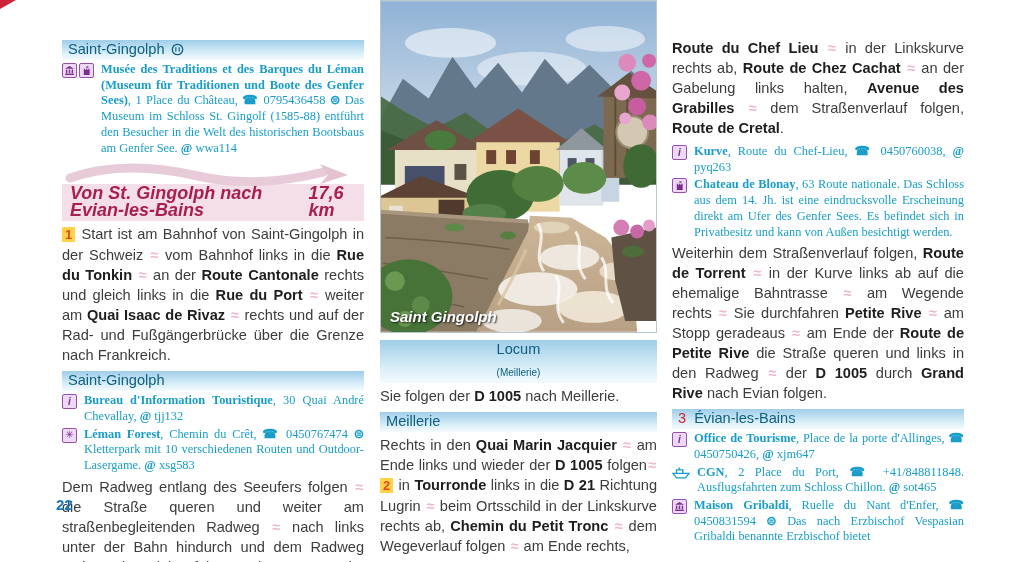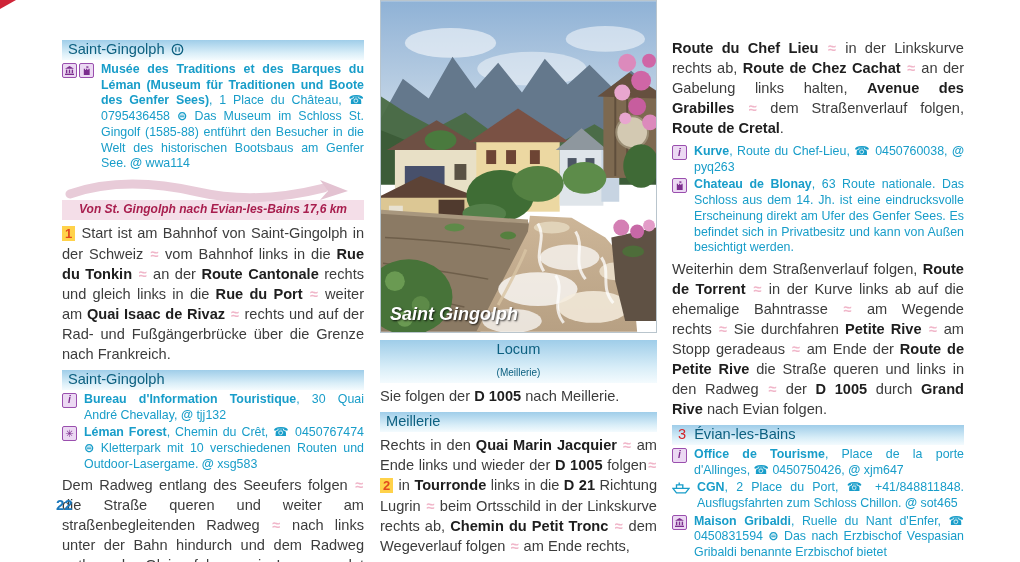--- a/index.html
+++ b/index.html
@@ -10,48 +10,48 @@
   .col-mid{left:380px;top:0;width:277px;}
   .col-right{left:672px;top:38px;width:292px;}
 
   .hbar{display:flex;align-items:center;gap:6px;
         background:linear-gradient(180deg,#9fcde9 0%,#d9eef8 65%,#f4fbfe 100%);
         color:#0d6080;font-weight:normal;font-size:14.6px;padding:1px 6px 2px;line-height:17px;}
   .hbar .suffix{font-size:10px;}
   .hbar .rnum{color:#d4242a;margin-right:2px;}
 
   .rheader{background:#f4dee8;color:#a81e4e;font-style:italic;font-weight:bold;
-           font-size:12px;display:flex;justify-content:space-between;
-           padding:1px 17px 2px;line-height:17px;}
+           font-size:18px;display:flex;justify-content:space-between;
+           padding:1px 8px 2px;line-height:17px;}
 
   .body-p{margin:3px 0 6px;text-align:justify;font-size:14.6px;line-height:20px;color:#3c3c3c;}
   .body-p .seg-b{font-weight:bold;color:#1e1e1e;}
   .seg-w{color:#f0b6c9;font-weight:bold;margin:0 1px;}
   .seg-m{background:#ffd24a;color:#e2491d;font-weight:bold;padding:0 3px;margin-right:1px;font-size:13px;}
 
   .entry{display:flex;gap:7px;margin:2px 0;color:#189dc9;font-size:12.4px;line-height:15.7px;text-align:justify;}
-  .entry .etext{flex:1;}
+  .entry .etext{flex:1;font-family:Liberation Serif, serif;}
   .entry .seg-b{font-weight:bold;}
   .seg-sym{font-weight:bold;}
 
   .ic-col{display:flex;gap:2px;padding-top:1px;flex:0 0 auto;}
   .sq{width:13px;height:13px;border:1px solid #9a4fae;background:#ecd9f3;border-radius:2px;
       display:inline-flex;align-items:center;justify-content:center;
       color:#7c2d8e;font-weight:bold;font-size:10px;line-height:10px;}
   .sq svg{display:block;}
   .boat-ic{width:18px;height:13px;flex:0 0 auto;margin-top:1px;}
 
   .town-ico{width:13px;height:13px;}
 
   .wave-deco{display:block;width:100%;height:24px;margin:6px 0 -2px;}
 
   .photo{position:relative;width:277px;height:333px;border:1px solid #b9c5cd;box-sizing:border-box;}
   .photo svg{display:block;}
   .caption{position:absolute;left:9px;bottom:7px;color:#ffffff;font-weight:bold;font-style:italic;
-           font-size:18px;text-shadow:1px 1px 2px rgba(0,0,0,.8);}
+           font-size:15px;text-shadow:1px 1px 2px rgba(0,0,0,.8);}
 
   .pagenum{position:absolute;left:56px;top:496px;color:#1b78bb;font-weight:bold;font-size:15px;}
 
   .corner-red{position:absolute;left:0;top:0;width:0;height:0;
               border-top:9px solid #cf2438;border-right:16px solid transparent;}
   .mt7{margin-top:7px;flex-direction:column;}
 </style>
 </head>
 <body>
 

